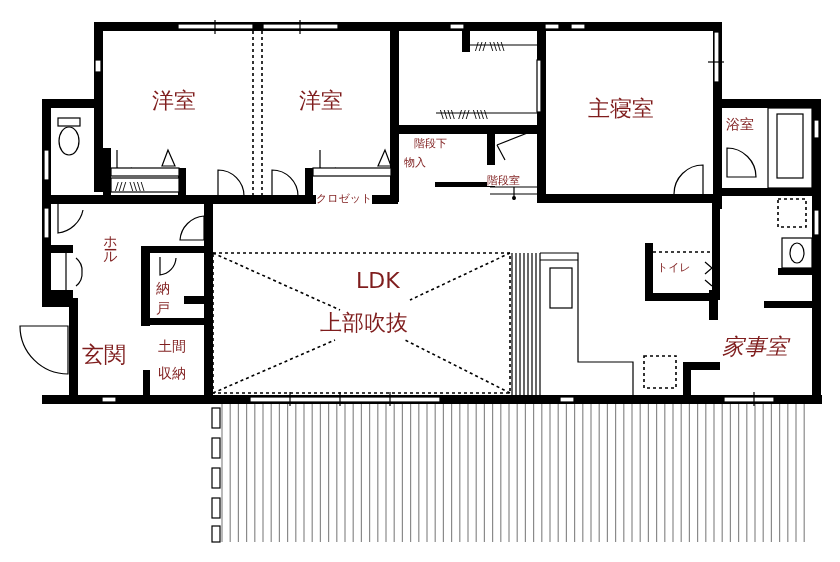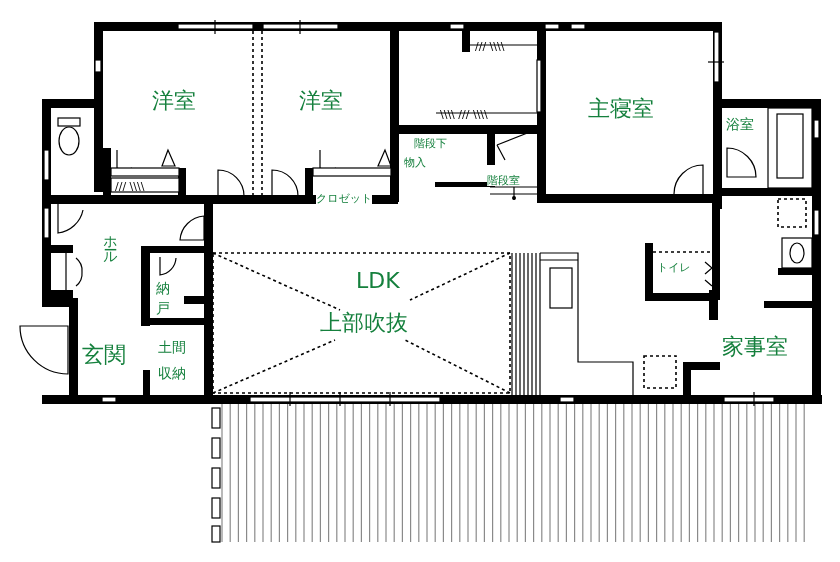--- a/index.html
+++ b/index.html
@@ -4,21 +4,21 @@
 <style>
   html, body { margin: 0; padding: 0; background: #ffffff; }
   body { width: 840px; height: 562px; overflow: hidden; position: relative; font-family: "DejaVu Sans", sans-serif; }
   #plan { position: absolute; left: 0; top: 0; width: 840px; height: 562px; }
   .wall { fill: #000; }
   .thin { stroke: #000; stroke-width: 1.2; fill: none; }
   .thinw { stroke: #000; stroke-width: 1.2; fill: #fff; }
   .dash { stroke: #000; stroke-width: 1.6; fill: none; stroke-dasharray: 3 3; }
   .deck { stroke: #8a8a8a; stroke-width: 1.2; }
   .win { fill: #fff; stroke: #000; stroke-width: 1.2; }
-  .lbl { position: absolute; color: #15803d; font-family: "DejaVu Sans", sans-serif; white-space: nowrap; line-height: 1; }
+  .lbl { position: absolute; color: #7f1d1d; font-family: "DejaVu Sans", sans-serif; white-space: nowrap; line-height: 1; }
   .lg { font-size: 22px; }
   .md { font-size: 14px; }
   .sm { font-size: 11px; }
   .xs { font-size: 11px; }
   .vert { writing-mode: vertical-rl; text-orientation: upright; }
   .bg-white { background: #fff; margin-top: 15px; }
 </style>
 </head>
 <body>
 
@@ -302,18 +302,18 @@
 <div class="lbl xs bg-white" style="left:316px; top:178px;">クロゼット</div>
 <div class="lbl lg" style="left:588px; top:98px;">主寝室</div>
 <div class="lbl sm" style="left:414px; top:138px;">階段下</div>
 <div class="lbl sm" style="left:404px; top:157px;">物入</div>
 <div class="lbl sm bg-white" style="left:487px; top:160px;">階段室</div>
 <div class="lbl md" style="left:726px; top:117px;">浴室</div>
 <div class="lbl md vert" style="left:104px; top:226px;">ホール</div>
 <div class="lbl md" style="left:156px; top:281px;">納</div>
 <div class="lbl md" style="left:156px; top:301px;">戸</div>
 <div class="lbl lg" style="left:82px; top:344px;">玄関</div>
-<div class="lbl md" style="left:158px; top:340px;">土間</div>
+<div class="lbl md" style="left:158px; top:340px;font-family:Liberation Mono, monospace;">土間</div>
 <div class="lbl md" style="left:158px; top:366px;">収納</div>
 <div class="lbl lg" style="left:356px; top:270px;">LDK</div>
 <div class="lbl lg" style="left:320px; top:312px;">上部吹抜</div>
 <div class="lbl sm" style="left:657px; top:262px;">トイレ</div>
-<div class="lbl lg" style="left:722px; top:336px;">家事室</div>
+<div class="lbl lg" style="left:722px; top:336px;font-style:italic;">家事室</div>
 
 </body></html>

